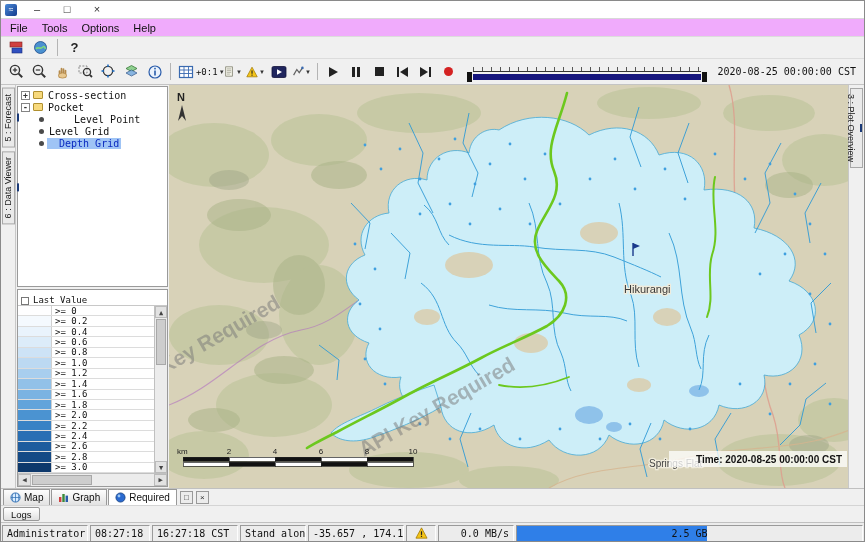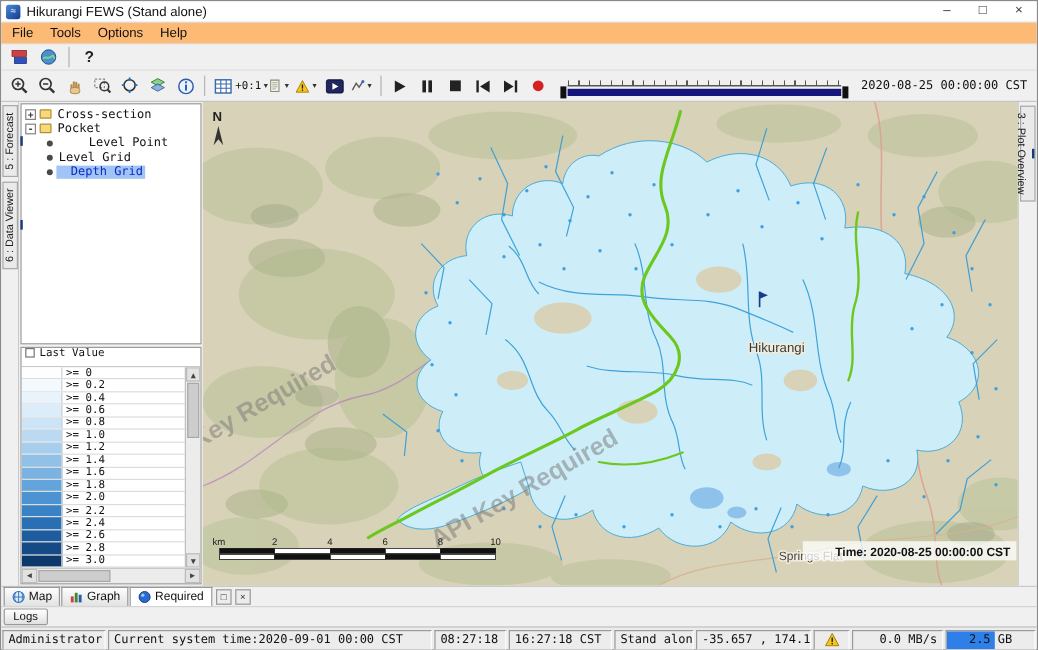--- a/index.html
+++ b/index.html
@@ -6,21 +6,21 @@
   html,body { width: 865px; height: 542px; overflow: hidden; }
   body { font-family: "Liberation Sans", sans-serif; background: #f0f0f0; border: 1px solid #8a8a8a; position: relative; }
 
   
   .titlebar { height: 18px; background: #ffffff; border-bottom: 1px solid #d8d8d8; display: flex; align-items: center; padding-left: 4px; font-size: 11px; color: #111; }
   .app-icon { width: 12px; height: 12px; background: linear-gradient(135deg,#4a8ad8,#143a8c); color: #fff; font-size: 8px; line-height: 12px; text-align: center; margin-right: 5px; border-radius: 2px; }
   .title-text { flex: 1; white-space: nowrap; }
   .win-ctrl { width: 30px; height: 18px; text-align: center; line-height: 17px; font-size: 11px; color: #333; }
 
   
-  .menubar { height: 18px; background: #fdba74; border-bottom: 1px solid #dcdcdc; display: flex; align-items: center; font-size: 11px; color: #111; padding-left: 2px; }
+  .menubar { height: 18px; background: #f0abfc; border-bottom: 1px solid #dcdcdc; display: flex; align-items: center; font-size: 11px; color: #111; padding-left: 2px; }
   .menu-item { padding: 1px 7px; }
 
   
   .toolbar1 { height: 22px; background: #f0f0f0; border-bottom: 1px solid #dcdcdc; display: flex; align-items: center; gap: 3px; padding: 0 5px; }
   .toolbar2 { height: 26px; background: #f0f0f0; border-bottom: 1px solid #c4c4c4; display: flex; align-items: center; gap: 2px; padding: 0 5px; }
   .tbtn { min-width: 21px; height: 21px; display: flex; align-items: center; justify-content: center; border: 1px solid transparent; border-radius: 2px; }
   .sep { width: 1px; height: 17px; background: #b4b4b4; margin: 0 3px; }
   .help-q { font-size: 13px; font-weight: bold; color: #222; }
   .chev { font-size: 6px; color:#333; margin-left: 1px; }
   .combo-label { font: 9px "DejaVu Sans Mono", monospace; color:#111; margin-left:2px; }
@@ -58,21 +58,21 @@
   .left-panel { width: 153px; background: #f0f0f0; display: flex; flex-direction: column; padding: 1px; }
   .tree-box { height: 201px; background: #fff; border: 1px solid #9a9a9a; overflow: hidden; font: 10px "DejaVu Sans Mono", monospace; padding-top: 2px; }
   .tree-row { height: 12px; display: flex; align-items: center; gap: 3px; white-space: nowrap; color:#111; }
   .expander { width: 9px; height: 9px; border: 1px solid #848484; background: #fff; font: bold 8px/7px "DejaVu Sans Mono", monospace; text-align: center; color: #333; flex: none; }
   .folder { width: 10px; height: 8px; background: #f7d97c; border: 1px solid #b09030; border-radius: 1px; flex: none; }
   .bullet { width: 5px; height: 5px; border-radius: 50%; background: #4a4a4a; margin-left: 4px; flex: none; }
   .tlabel { padding: 0 2px; text-align: center; }
   .tree-row.sel .tlabel { background: #9fc4f5; color: #0b2bc0; padding-left: 12px; }
 
   .legend-box { margin-top: 2px; flex: 1; background: #fff; border: 1px solid #9a9a9a; display: flex; flex-direction: column; font: 9px "DejaVu Sans Mono", monospace; color:#111; overflow: hidden; }
-  .legend-header { height: 15px; flex: none; display: flex; align-items: flex-start; gap: 4px; padding: 0 3px; }
+  .legend-header { height: 15px; flex: none; display: flex; align-items: flex-end; gap: 4px; padding: 0 3px; }
   .checkbox { width: 8px; height: 8px; border: 1px solid #777; background: #fff; flex: none; }
   .legend-main { flex: 1; display: flex; border-top: 1px solid #c8c8c8; overflow: hidden; }
   .legend-rows { flex: 1; display: flex; flex-direction: column; }
   .legend-row { flex: 1; display: flex; border-bottom: 1px solid #dcdcdc; min-height: 0; }
   .lswatch { width: 34px; border-right: 1px solid #d0d0d0; flex: none; }
   .llabel { padding-left: 3px; display: flex; align-items: center; }
   .vscroll { width: 13px; flex: none; border-left: 1px solid #c0c0c0; background: #ececec; display: flex; flex-direction: column; }
   .scroll-arrow { height: 12px; flex: none; font-size: 7px; text-align: center; line-height: 12px; color: #444; border: 1px solid #bbb; background: #e2e2e2; }
   .vthumb { height: 46px; margin: 1px; background: #cdcdcd; border: 1px solid #a8a8a8; }
   .vtrack { flex: 1; }
@@ -96,21 +96,20 @@
   .scell { height: 17px; border: 1px solid; border-color: #9a9a9a #fdfdfd #fdfdfd #9a9a9a; display: flex; align-items: center; padding: 0 4px; white-space: nowrap; overflow: hidden; background:#ececec; }
   .mem { position: relative; justify-content: center; }
   .mem-fill { position: absolute; left: 0; top: 0; bottom: 0; width: 55%; background: #2f7fe8; }
   .mem-text { position: relative; z-index: 1; }
 </style>
 </head>
 <body>
 
 <div class="titlebar">
   <span class="app-icon">≈</span>
-  <span class="title-text">Hikurangi FEWS  (Stand alone)</span>
   <span class="win-ctrl">–</span>
   <span class="win-ctrl">□</span>
   <span class="win-ctrl close">×</span>
 </div>
 
 <div class="menubar">
     <span class="menu-item">File</span>
     <span class="menu-item">Tools</span>
     <span class="menu-item">Options</span>
     <span class="menu-item">Help</span>
@@ -606,21 +605,20 @@
   <span class="tab-ctrl">□</span>
   <span class="tab-ctrl">×</span>
 </div>
 
 <div class="logsrow">
   <span class="logs-btn">Logs</span>
 </div>
 
 <div class="statusbar">
   <span class="scell" style="width:86px">Administrator</span>
-  <span class="scell" style="width:270px">Current system time:2020-09-01 00:00 CST</span>
   <span class="scell" style="width:60px">08:27:18 GMT</span>
   <span class="scell" style="width:86px">16:27:18 CST</span>
   <span class="scell" style="width:66px">Stand alone</span>
   <span class="scell" style="width:96px">-35.657 , 174.199</span>
   <span class="scell" style="width:30px; justify-content:center">
     <svg width="13" height="12" viewBox="0 0 15 14">
       <path d="M7.5,1 L14,13 L1,13 Z" fill="#f5c518" stroke="#a07800" stroke-width="0.9"></path>
       <rect x="6.8" y="5" width="1.4" height="4.2" fill="#222"></rect>
       <rect x="6.8" y="10.2" width="1.4" height="1.4" fill="#222"></rect>
     </svg>

